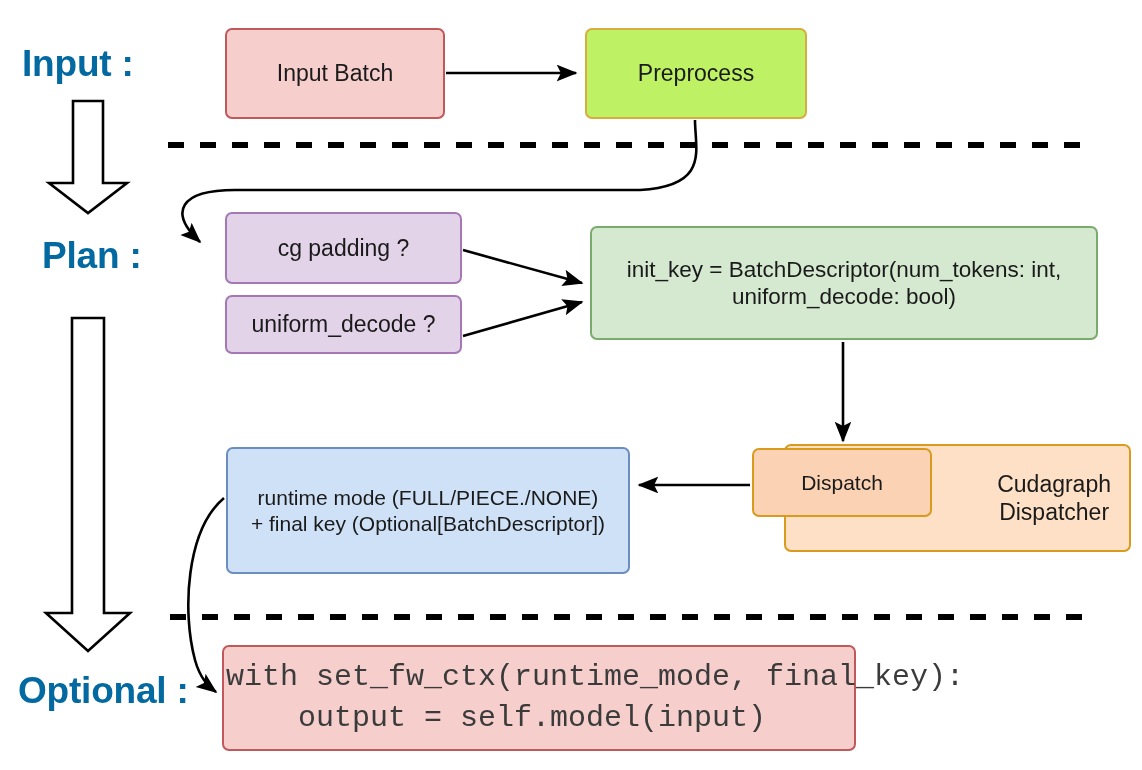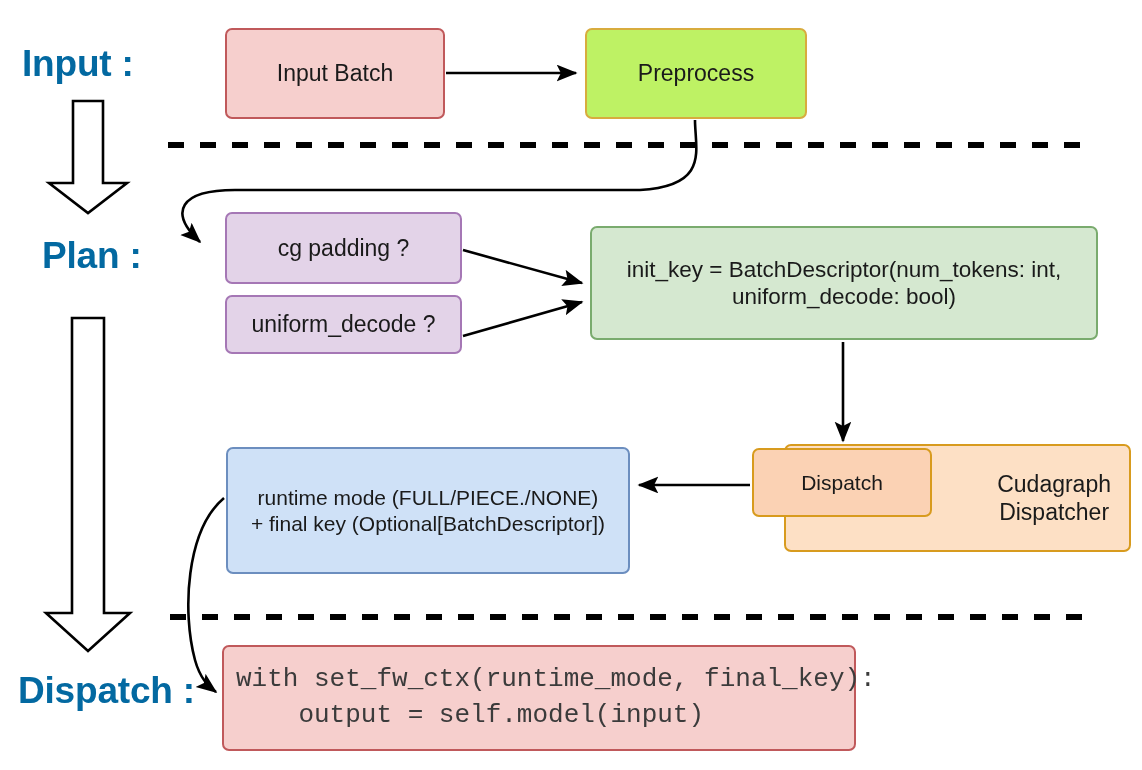--- a/index.html
+++ b/index.html
@@ -37,27 +37,27 @@
     border-width: 2px;
     border-style: solid;
     font-family: "Liberation Sans", sans-serif;
     font-size: 23px;
     color: #1a1a1a;
     line-height: 1.22;
     padding: 4px 8px;
   }
   .node.code {
     font-family: "Liberation Mono", monospace;
-    font-size: 26px;
+    font-size: 30px;
     justify-content: flex-start;
     text-align: left;
     white-space: pre;
     line-height: 1.38;
     color: #3b3b3b;
-    padding-left: 12px;
+    padding-left: 2px;
   }
   .svg-layer {
     position: absolute;
     left: 0;
     top: 0;
     width: 1142px;
     height: 770px;
     pointer-events: none;
   }
 </style>
@@ -92,21 +92,21 @@
 
     <line x1="168" y1="145" x2="1092" y2="145" stroke="#000000" stroke-width="6" stroke-dasharray="16 16"></line>
     <line x1="170" y1="617" x2="1092" y2="617" stroke="#000000" stroke-width="6" stroke-dasharray="16 16"></line>
 
     <polygon points="73,101 103,101 103,183 127,183 88,213 49,183 73,183" fill="#ffffff" stroke="#000000" stroke-width="2.6" stroke-linejoin="miter"></polygon>
     <polygon points="72,318 104,318 104,613 130,613 88,651 46,613 72,613" fill="#ffffff" stroke="#000000" stroke-width="2.6" stroke-linejoin="miter"></polygon>
   </svg>
 
   <div class="stage-label" style="left:22px; top:43px;">Input :</div>
   <div class="stage-label" style="left:42px; top:235px;">Plan :</div>
-  <div class="stage-label" style="left:18px; top:670px;">Dispatch :</div>
+  <div class="stage-label" style="left:18px; top:670px;">Optional :</div>
 
   <div class="node" style="left:225px; top:28px; width:220px; height:91px; background:#f6cfcd; border-color:#c0595b;">Input Batch</div>
 
   <div class="node" style="left:585px; top:28px; width:222px; height:91px; background:#bef264; border-color:#d8ac3e;">Preprocess</div>
 
   <div class="node" style="left:225px; top:212px; width:237px; height:72px; background:#e3d3e8; border-color:#a577b5;">cg padding ?</div>
 
   <div class="node" style="left:225px; top:295px; width:237px; height:59px; background:#e3d3e8; border-color:#a577b5;">uniform_decode ?</div>
 
   <div class="node" style="left:590px; top:226px; width:508px; height:114px; background:#d5e8d0; border-color:#7aab6e; white-space:pre-line; font-size:22.5px;">init_key = BatchDescriptor(num_tokens: int,

